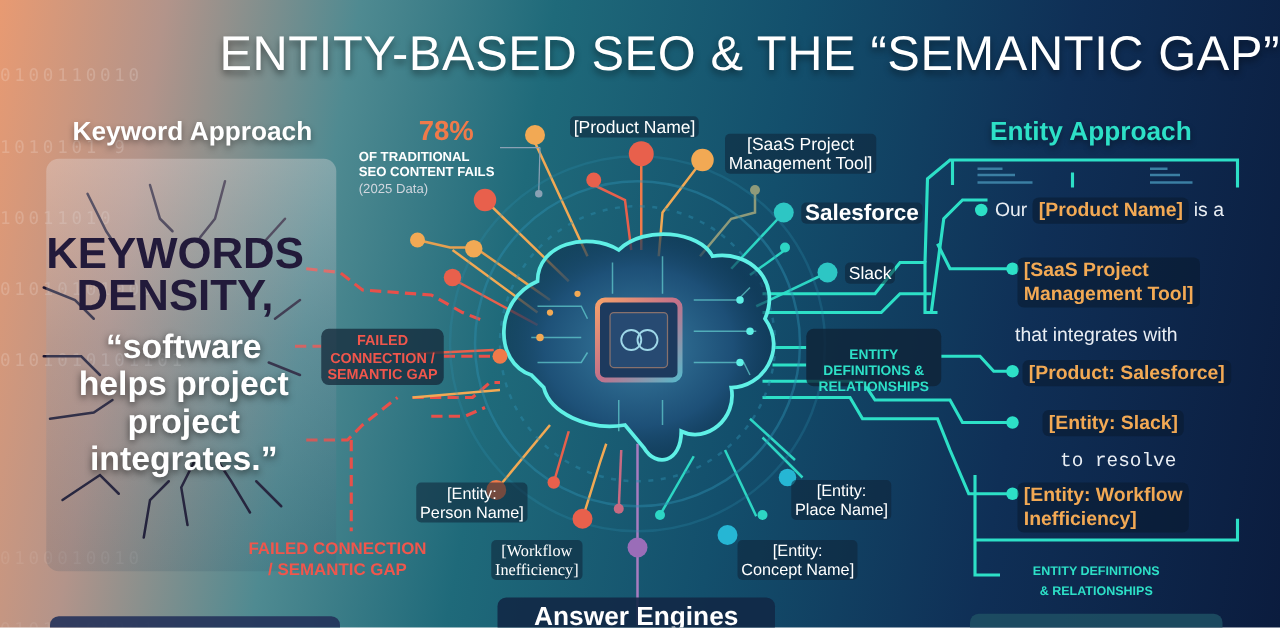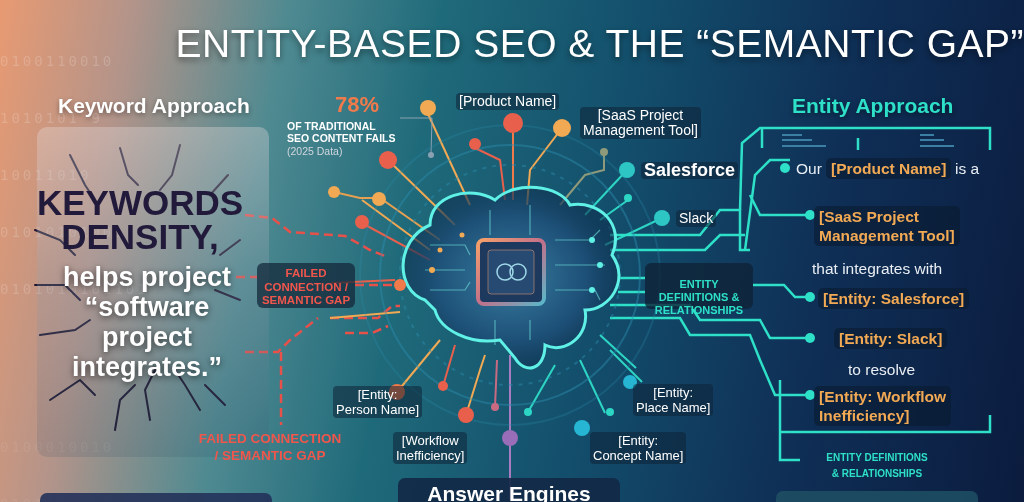--- a/index.html
+++ b/index.html
@@ -269,22 +269,22 @@
 
 <div class="title">ENTITY-BASED SEO &amp; THE “SEMANTIC GAP”</div>
 
 <div class="section-title kw-title">Keyword Approach</div>
 <div class="kw-card"></div>
 <div class="kw-head">
   <div>KEYWORDS</div>
   <div>DENSITY,</div>
 </div>
 <div class="kw-quote">
+  <div>“software</div>
   <div>helps project</div>
-  <div>“software</div>
   <div>project</div>
   <div>integrates.”</div>
 </div>
 
 <div class="stat-pct">78%</div>
 <div class="stat-text">
   <div>OF TRADITIONAL</div>
   <div>SEO CONTENT FAILS</div>
 </div>
 <div class="stat-note">(2025 Data)</div>
@@ -303,21 +303,21 @@
 <div class="node-label" style="left:580px; top:107px; font-size:14px;">
   <div>[SaaS Project</div>
   <div>Management Tool]</div>
 </div>
 <div class="node-label" style="left:641px; top:162px; font-size:18px;font-weight:bold;">Salesforce</div>
 <div class="node-label" style="left:676px; top:210px; font-size:14px;">Slack</div>
 <div class="node-label" style="left:333px; top:386px;">
   <div>[Entity:</div>
   <div>Person Name]</div>
 </div>
-<div class="node-label" style="left:393px; top:432px;">
+<div class="node-label" style="left:393px; top:432px;font-family:Liberation Serif, serif;">
   <div>[Workflow</div>
   <div>Inefficiency]</div>
 </div>
 <div class="node-label" style="left:590px; top:432px;">
   <div>[Entity:</div>
   <div>Concept Name]</div>
 </div>
 <div class="node-label" style="left:633px; top:384px;">
   <div>[Entity:</div>
   <div>Place Name]</div>
@@ -333,23 +333,23 @@
 
 <div class="sent white" style="left:796px; top:159px;">Our</div>
 <div class="sent tag" style="left:826px; top:158px;">[Product Name]</div>
 <div class="sent white" style="left:955px; top:159px;">is a</div>
 
 <div class="sent tag" style="left:814px; top:206px;">
   <div>[SaaS Project</div>
   <div>Management Tool]</div>
 </div>
 <div class="sent white" style="left:812px; top:259px;">that integrates with</div>
-<div class="sent tag" style="left:818px; top:288px;">[Entity: Salesforce]</div>
+<div class="sent tag" style="left:818px; top:288px;">[Product: Salesforce]</div>
 <div class="sent tag" style="left:834px; top:328px;">[Entity: Slack]</div>
-<div class="sent white" style="left:848px; top:360px;">to resolve</div>
+<div class="sent white" style="left:848px; top:360px;font-family:Liberation Mono, monospace;">to resolve</div>
 <div class="sent tag" style="left:814px; top:386px;">
   <div>[Entity: Workflow</div>
   <div>Inefficiency]</div>
 </div>
 
 <div class="ent-def">
   <div>ENTITY DEFINITIONS</div>
   <div>&amp; RELATIONSHIPS</div>
 </div>
 

